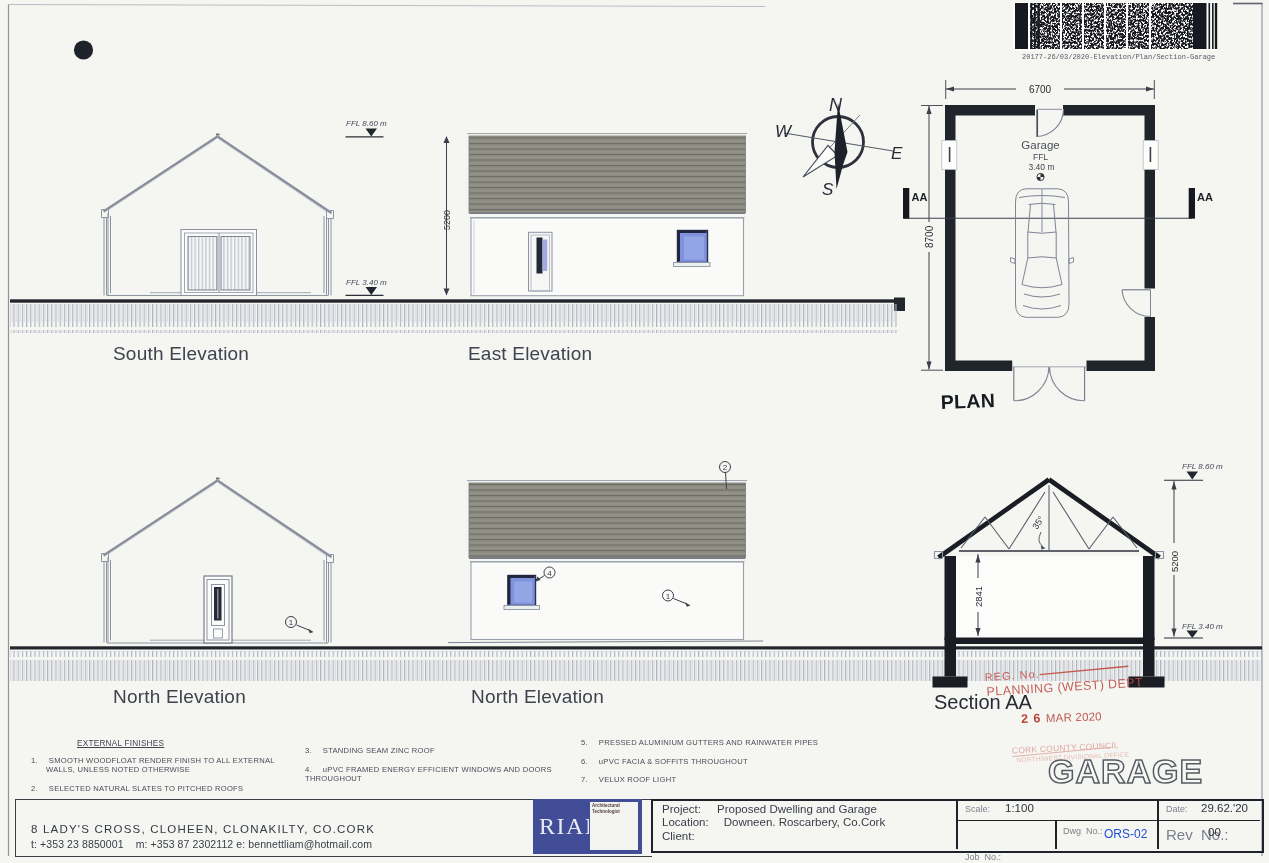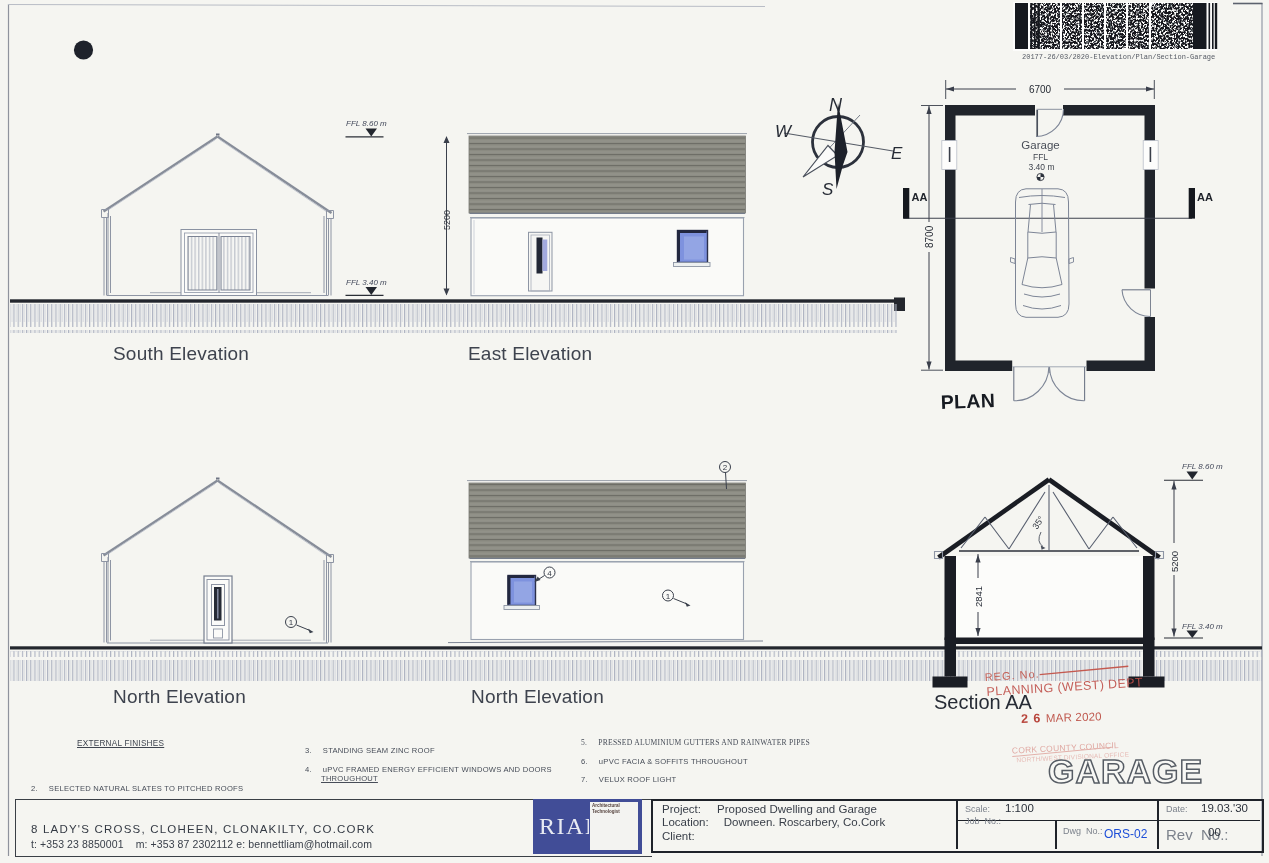--- a/index.html
+++ b/index.html
@@ -421,28 +421,29 @@
   <div class="elabel" style="left:113px;top:343px;">South Elevation</div>
 
   <div class="elabel" style="left:468px;top:343px;">East Elevation</div>
 
   <div class="elabel" style="left:113px;top:686px;">North Elevation</div>
 
   <div class="elabel" style="left:471px;top:686px;">North Elevation</div>
 
   <div class="note" style="left:31px;top:738.5px;text-decoration:underline;font-size:8.2px;color:#3f4550;margin-left:46px;">EXTERNAL FINISHES</div>
 
+  <div class="note" style="left:31px;top:755.5px;"><span style="margin-right:11px;">1.</span>SMOOTH WOODFLOAT RENDER FINISH TO ALL EXTERNAL<br><span style="margin-left:15px;">WALLS, UNLESS NOTED OTHERWISE</span></div>
 
   <div class="note" style="left:31px;top:784px;"><span style="margin-right:11px;">2.</span>SELECTED NATURAL SLATES TO PITCHED ROOFS</div>
 
   <div class="note" style="left:305px;top:746px;"><span style="margin-right:11px;">3.</span>STANDING SEAM ZINC ROOF</div>
 
-  <div class="note" style="left:305px;top:764.5px;"><span style="margin-right:11px;">4.</span>uPVC FRAMED ENERGY EFFICIENT WINDOWS AND DOORS<br><span style="margin-left:16px;text-decoration:underline;">THROUGHOUT</span></div>
-
-  <div class="note" style="left:581px;top:737.5px;font-family:Liberation Serif, serif;"><span style="margin-right:11px;">5.</span>PRESSED ALUMINIUM GUTTERS AND RAINWATER PIPES</div>
+  <div class="note" style="left:305px;top:764.5px;"><span style="margin-right:11px;">4.</span>uPVC FRAMED ENERGY EFFICIENT WINDOWS AND DOORS<br><span style="">THROUGHOUT</span></div>
+
+  <div class="note" style="left:581px;top:737.5px;"><span style="margin-right:11px;">5.</span>PRESSED ALUMINIUM GUTTERS AND RAINWATER PIPES</div>
 
   <div class="note" style="left:581px;top:757px;"><span style="margin-right:11px;">6.</span>uPVC FACIA &amp; SOFFITS THROUGHOUT</div>
 
   <div class="note" style="left:581px;top:775px;"><span style="margin-right:11px;">7.</span>VELUX ROOF LIGHT</div>
 
   <div class="tb" style="left:15px;top:799px;width:636px;height:56px;border-top:1.6px solid #3a3f46;border-left:1.4px solid #3a3f46;border-bottom:1.6px solid #3a3f46;"></div>
 
 
   <div class="tb" style="left:31px;top:822.5px;font-size:11.5px;letter-spacing:1.2px;color:#343a44;">8 LADY'S CROSS, CLOHEEN, CLONAKILTY, CO.CORK</div>
 
@@ -462,23 +463,23 @@
 
   <div class="tb" style="left:662px;top:802.5px;font-size:11.5px;color:#383e48;">Project:<span style="margin-left:16px;">Proposed Dwelling and Garage</span></div>
 
   <div class="tb" style="left:662px;top:816px;font-size:11.5px;color:#383e48;">Location:<span style="margin-left:15px;">Downeen. Roscarbery, Co.Cork</span></div>
 
   <div class="tb" style="left:662px;top:829.5px;font-size:11.5px;color:#383e48;">Client:</div>
 
   <div class="tb" style="left:965px;top:804px;font-size:9px;color:#7c828c;">Scale:</div>
   <div class="tb" style="left:1005px;top:802px;font-size:11.5px;color:#2b313b;">1:100</div>
 
-  <div class="tb" style="left:965px;top:816px;font-size:9px;color:#7c828c;">Job&nbsp; No.:</div>
+  <div class="tb" style="left:965px;top:852px;font-size:9px;color:#7c828c;">Job&nbsp; No.:</div>
 
   <div class="tb" style="left:1063px;top:826px;font-size:9px;color:#7c828c;">Dwg&nbsp; No.:</div>
   <div class="tb" style="left:1104px;top:827px;font-size:12px;color:#1d4ed8;">ORS-02</div>
 
   <div class="tb" style="left:1166px;top:804px;font-size:9px;color:#7c828c;">Date:</div>
-  <div class="tb" style="left:1201px;top:802px;font-size:11.5px;color:#2b313b;">19.03.'30</div>
+  <div class="tb" style="left:1201px;top:802px;font-size:11.5px;color:#2b313b;">29.62.'20</div>
 
   <div class="tb" style="left:1166px;top:826px;font-size:15px;color:#7c828c;">Rev&nbsp; No.:</div>
   <div class="tb" style="left:1208px;top:826px;font-size:11.5px;color:#2b313b;">00</div>
 </div>
 
 </body></html>

